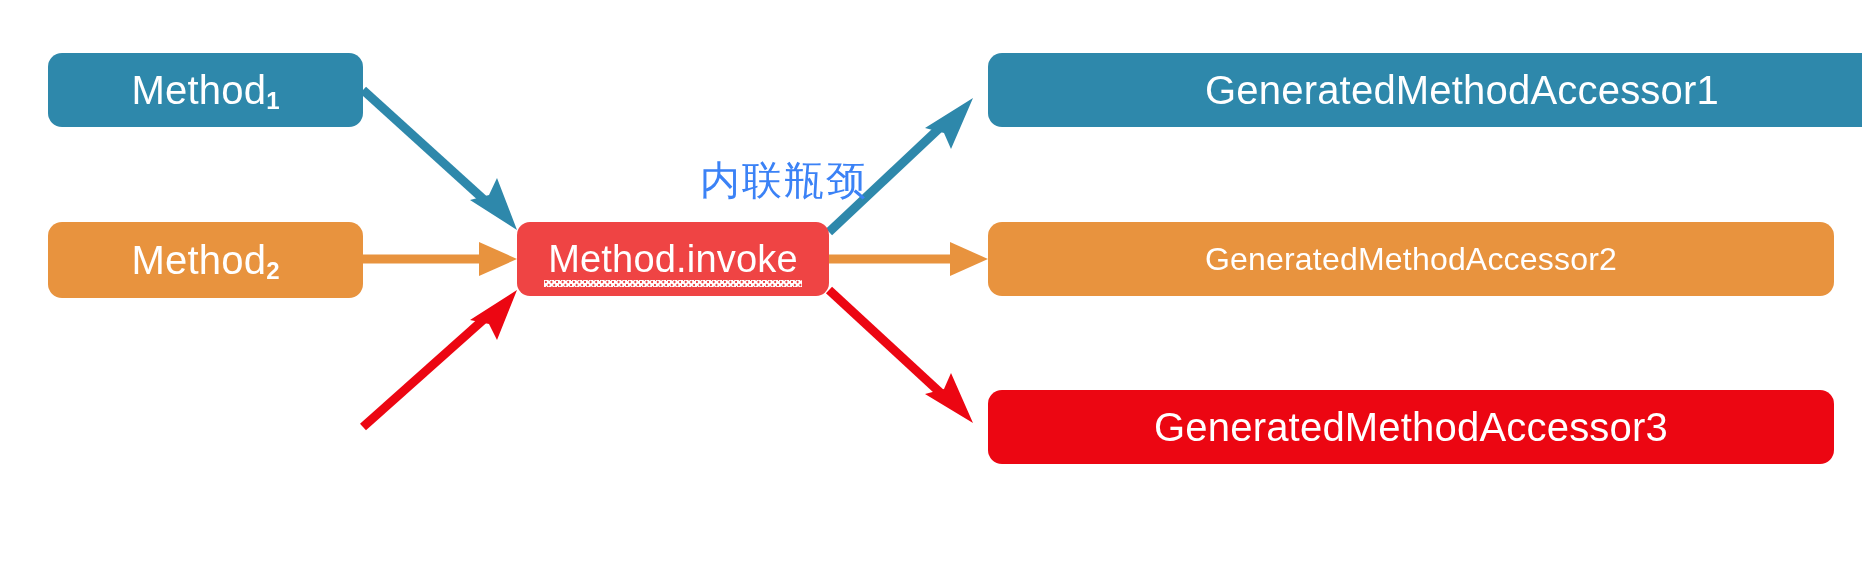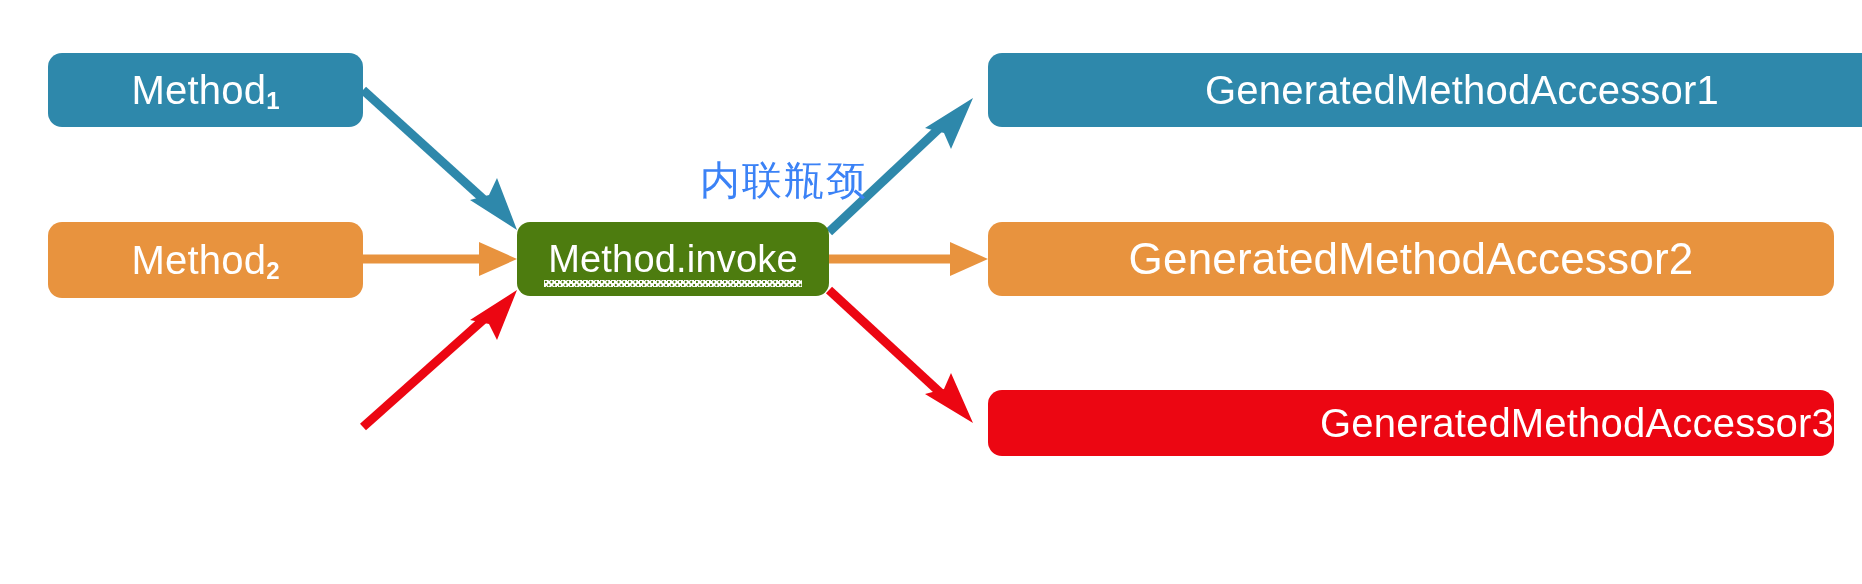--- a/index.html
+++ b/index.html
@@ -55,22 +55,22 @@
   #node-method1 { left: 48px;  top: 53px;  width: 315px; height: 74px;  font-size: 40px; }
   #node-method2 { left: 48px;  top: 222px; width: 315px; height: 76px;  font-size: 40px; }
   #node-method3 { left: 48px;  top: 390px; width: 315px; height: 74px;  font-size: 40px; }
   
   #node-invoke {
     left: 517px; top: 222px; width: 312px; height: 74px; font-size: 38px;
     border-radius: 13px;
   }
   
   #node-accessor1 { left: 988px; top: 53px;  width: 948px; height: 74px; font-size: 40px; }
-  #node-accessor2 { left: 988px; top: 222px; width: 846px; height: 74px; font-size: 44px; }
-  #node-accessor3 { left: 988px; top: 390px; width: 846px; height: 66px; font-size: 40px; justify-content: flex-end; }
+  #node-accessor2 { left: 988px; top: 222px; width: 846px; height: 74px; font-size: 32px; }
+  #node-accessor3 { left: 988px; top: 390px; width: 846px; height: 74px; font-size: 40px; }
 
   
   .wavy::after {
     content: "";
     position: absolute;
     left: -4px;
     right: -4px;
     bottom: -9px;
     height: 7px;
     background-image:
@@ -141,21 +141,21 @@
     <span class="label"><span>Method</span><sub>1</sub></span>
   </div>
 
   <div class="node" id="node-method2" style="background:#e8933e;">
     <span class="label"><span>Method</span><sub>2</sub></span>
   </div>
 
 
   <div id="bottleneck-caption">内联瓶颈</div>
 
-  <div class="node" id="node-invoke" style="background:#4d7c0f;">
+  <div class="node" id="node-invoke" style="background:#ef4444;">
     <span class="label wavy">Method.invoke</span>
   </div>
 
   <div class="node" id="node-accessor1" style="background:#2e88ab;">
     <span class="label">GeneratedMethodAccessor1</span>
   </div>
 
   <div class="node" id="node-accessor2" style="background:#e8933e;">
     <span class="label">GeneratedMethodAccessor2</span>
   </div>

